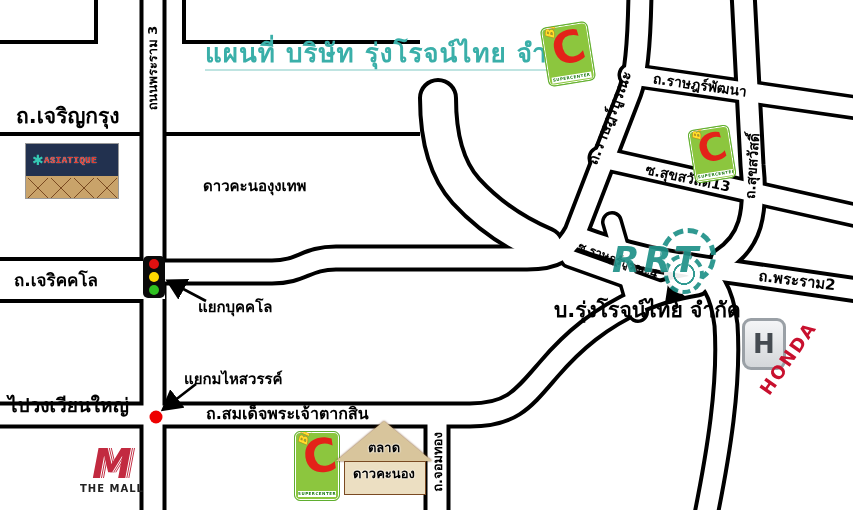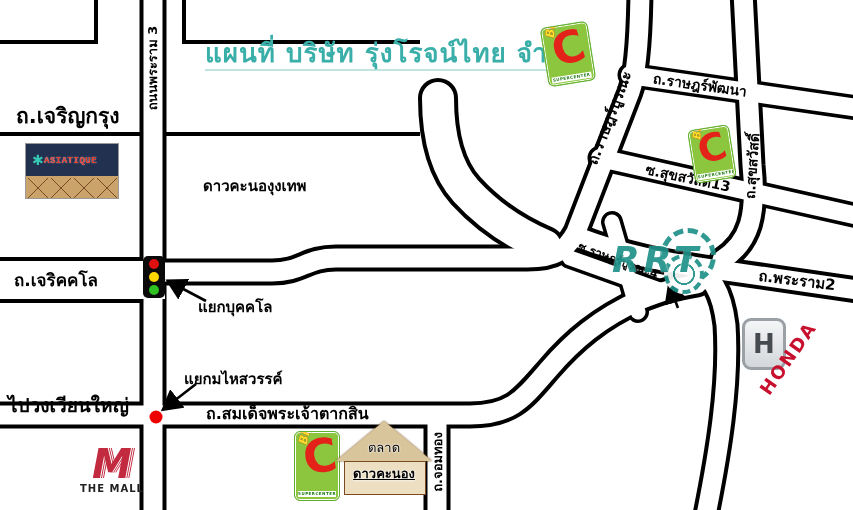--- a/index.html
+++ b/index.html
@@ -39,23 +39,23 @@
         linear-gradient(135deg,transparent 49%,#7a4a22 49% 53%,transparent 53%) 0 0/23px 20px repeat-x,
         linear-gradient(45deg,transparent 49%,#7a4a22 49% 53%,transparent 53%) 0 0/23px 20px repeat-x;}
   
   .market{position:absolute;left:336px;top:421px;width:96px;height:74px;}
   .market .roof{position:absolute;left:0;top:0;width:0;height:0;
         border-left:48px solid transparent;border-right:48px solid transparent;
         border-bottom:40px solid #d8c59c;filter:drop-shadow(0 0 1px #7a4a22);}
   .market .body{position:absolute;left:8px;top:40px;width:80px;height:32px;background:#ecdfc2;
         border:1px solid #7a4a22;}
   .market .t1{position:absolute;left:50%;top:20px;transform:translateX(-50%);
-        font-size:13px;font-weight:normal;text-shadow:0 0 2px #fff,0 0 2px #fff;}
+        font-size:13px;font-weight:bold;text-shadow:0 0 2px #fff,0 0 2px #fff;}
   .market .t2{position:absolute;left:50%;top:46px;transform:translateX(-50%);
-        font-size:13px;font-weight:bold;text-shadow:0 0 2px #fff,0 0 2px #fff;text-decoration:underline;}
+        font-size:13px;font-weight:bold;text-shadow:0 0 2px #fff,0 0 2px #fff;}
   
   .mall{position:absolute;left:80px;top:444px;width:64px;height:56px;text-align:center;}
   .mall .m{font-size:40px;font-weight:900;font-style:italic;color:#c22a40;line-height:40px;
         text-shadow:1px 0 #fff,2px 0 #c22a40,3px 0 #fff,4px 0 #c22a40;}
   .mall .t{font-size:10px;font-weight:bold;color:#222;letter-spacing:1px;line-height:10px;}
   
   .hbadge{position:absolute;left:742px;top:318px;width:38px;height:46px;border-radius:9px;
         border:3px solid #9aa0a6;background:linear-gradient(#f4f5f7,#d4d7da);
         display:flex;align-items:center;justify-content:center;}
   .hbadge span{font-size:26px;font-weight:900;color:#454b51;}
@@ -141,20 +141,21 @@
 
   <div class="lbl ctr" style="left:152px;top:68px;font-size:13px;transform:translate(-50%,-50%) rotate(-90deg);">ถนนพระราม 3</div>
   <div class="lbl" style="left:16px;top:106px;font-size:21px;">ถ.เจริญกรุง</div>
   <div class="lbl" style="left:203px;top:179px;font-size:15px;">ดาวคะนองุงเทพ</div>
   <div class="lbl" style="left:14px;top:272px;font-size:17px;">ถ.เจริคคโล</div>
   <div class="lbl" style="left:190px;top:300px;font-size:15px;margin-left:8px;">แยกบุคคโล</div>
   <div class="lbl" style="left:184px;top:372px;font-size:15px;">แยกมไหสวรรค์</div>
   <div class="lbl" style="left:8px;top:396px;font-size:19px;">ไปวงเวียนใหญ่</div>
   <div class="lbl" style="left:206px;top:406px;font-size:16px;">ถ.สมเด็จพระเจ้าตากสิน</div>
   <div class="lbl ctr" style="left:437px;top:462px;font-size:13px;transform:translate(-50%,-50%) rotate(-90deg);">ถ.จอมทอง</div>
+  <div class="lbl" style="left:554px;top:300px;font-size:21px;">บ.รุ่งโรจน์ไทย จำกัด</div>
   <div class="lbl ctr" style="left:797px;top:281px;font-size:15px;transform:translate(-50%,-50%) rotate(7deg);">ถ.พระราม2</div>
   <div class="lbl ctr" style="left:610px;top:118px;font-size:15px;transform:translate(-50%,-50%) rotate(-69deg);">ถ.ราษฎร์บูรณะ</div>
   <div class="lbl ctr" style="left:700px;top:85px;font-size:14px;transform:translate(-50%,-50%) rotate(8deg);">ถ.ราษฎร์พัฒนา</div>
   <div class="lbl ctr" style="left:688px;top:178px;font-size:14px;transform:translate(-50%,-50%) rotate(12deg);">ซ.สุขสวัสดิ์13</div>
   <div class="lbl ctr" style="left:752px;top:166px;font-size:14px;transform:translate(-50%,-50%) rotate(-86deg);">ถ.สุขสวัสดิ์</div>
   <div class="lbl ctr" style="left:618px;top:261px;font-size:11.5px;transform:translate(-50%,-50%) rotate(20deg);">ซ.ราษฎร์บูรณะ4</div>
 
   <div class="tl">
     <i class="r"></i>
     <i class="y"></i>

